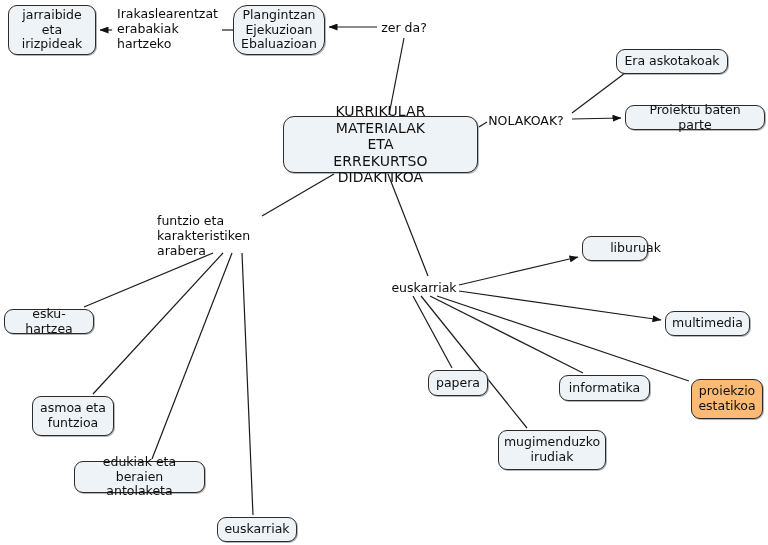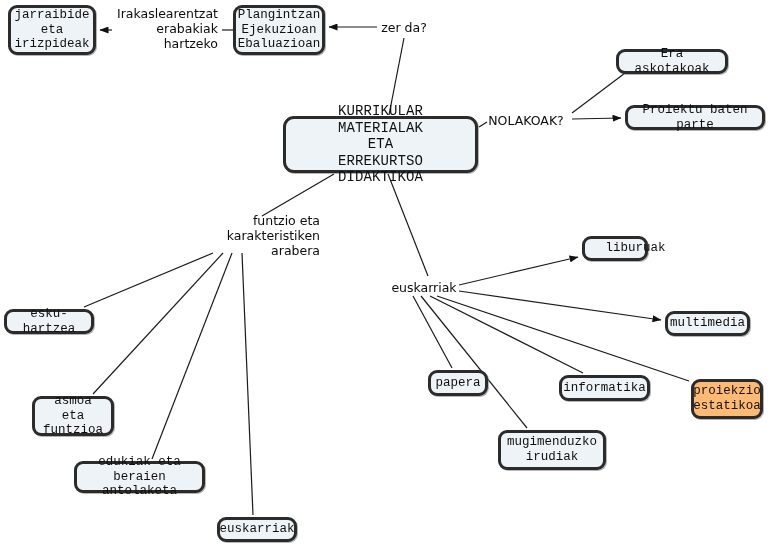--- a/index.html
+++ b/index.html
@@ -19,45 +19,44 @@
     position: absolute;
     left: 0;
     top: 0;
     width: 768px;
     height: 545px;
   }
   .node {
     position: absolute;
     box-sizing: border-box;
     background: #eef3f7;
-    border: 3px solid #b91c1c;
+    border: 1px solid #b91c1c;
     border-radius: 9px;
     display: flex;
     align-items: center;
     justify-content: center;
     text-align: center;
     color: #101010;
     font-size: 12.5px;
     line-height: 1.18;
     padding: 2px 6px;
     white-space: pre-line;
     box-shadow: 1px 1px 0 rgba(120,120,120,0.55);
-    font-family: Liberation Mono, monospace;
   }
   .node.central {
     font-size: 14px;
     letter-spacing: 0.1px;
     border-radius: 11px;
   }
   .link-label {
     position: absolute;
     color: #0c0c0c;
     font-size: 12.5px;
     line-height: 1.2;
-    text-align: right;
+    text-align: left;
     white-space: pre-line;
     background: transparent;
     display: flex;
     align-items: center;
     justify-content: center;
   }
 </style>
 </head>
 <body>
 
@@ -87,21 +86,21 @@
         <line x1="437" y1="296" x2="689" y2="381" stroke="#1b1b1b" stroke-width="1.2"></line>
         <line x1="430" y1="296" x2="583" y2="373" stroke="#1b1b1b" stroke-width="1.2"></line>
         <line x1="421" y1="296" x2="527" y2="428" stroke="#1b1b1b" stroke-width="1.2"></line>
         <line x1="413" y1="296" x2="452" y2="368" stroke="#1b1b1b" stroke-width="1.2"></line>
       </g>
   </svg>
   <div id="node-layer">
       <div class="node" style="left: 8px; top: 5px; width: 88px; height: 50px; background: rgb(238, 243, 247); border-color: rgb(43, 43, 43);"><span>jarraibide
 eta
 irizpideak</span></div>
-      <div class="node" style="left: 233px; top: 5px; width: 92px; height: 50px; background: rgb(238, 243, 247); border-color: rgb(43, 43, 43);"><span>Plangintzan
+      <div class="node" style="left: 233px; top: 5px; width: 92px; height: 50px; background: rgb(238, 243, 247); border-color: rgb(43, 43, 43); border-radius: 14px;"><span>Plangintzan
 Ejekuzioan
 Ebaluazioan</span></div>
       <div class="node central" style="left: 283px; top: 116px; width: 195px; height: 57px; background: rgb(238, 243, 247); border-color: rgb(43, 43, 43);"><span>KURRIKULAR MATERIALAK
 ETA
 ERREKURTSO DIDAKTIKOA</span></div>
       <div class="node" style="left: 616px; top: 29px; width: 112px; height: 25px; background: rgb(238, 243, 247); border-color: rgb(43, 43, 43); margin-top: 20px;"><span>Era askotakoak</span></div>
       <div class="node" style="left: 625px; top: 105px; width: 140px; height: 25px; background: rgb(238, 243, 247); border-color: rgb(43, 43, 43);"><span>Proiektu baten parte</span></div>
       <div class="node" style="left: 4px; top: 309px; width: 90px; height: 25px; background: rgb(238, 243, 247); border-color: rgb(43, 43, 43);"><span>esku-hartzea</span></div>
       <div class="node" style="left: 32px; top: 396px; width: 82px; height: 40px; background: rgb(238, 243, 247); border-color: rgb(43, 43, 43);"><span>asmoa eta
 funtzioa</span></div>

